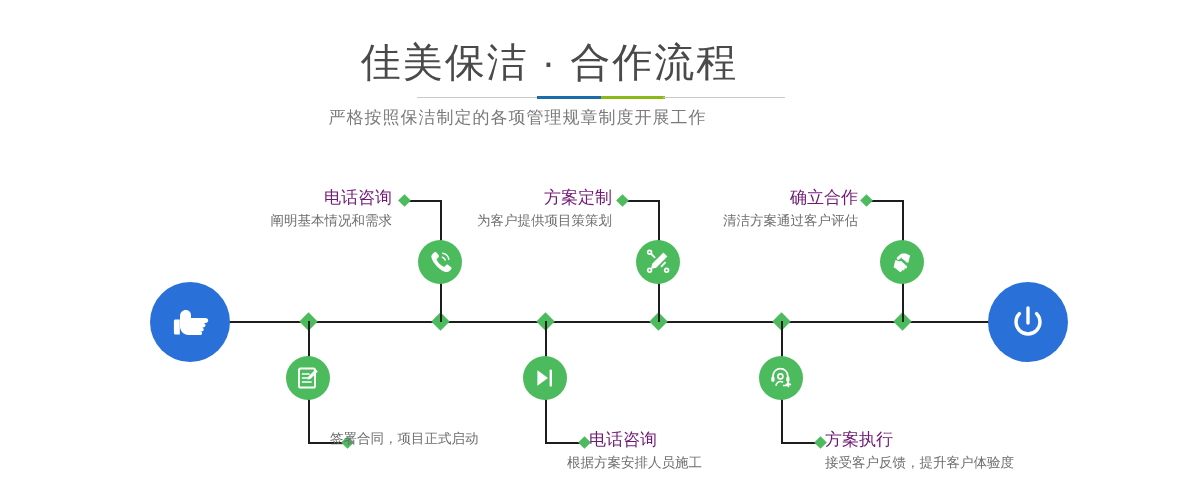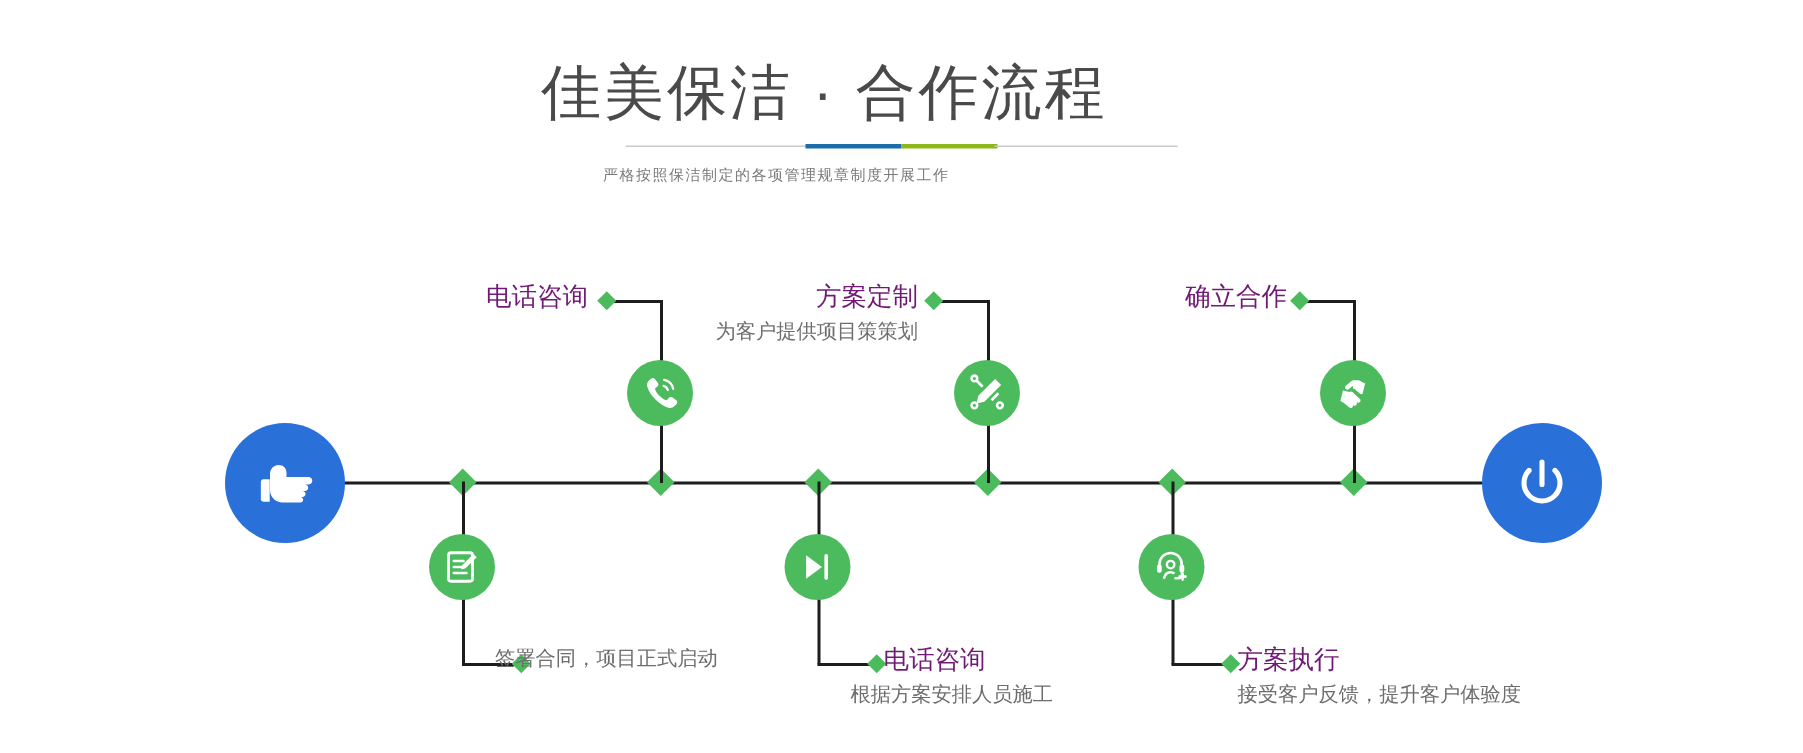--- a/index.html
+++ b/index.html
@@ -21,21 +21,21 @@
   }
   .rule{position:absolute;left:417px;top:96px;width:368px;height:3px;}
   .rule .seg{position:absolute;top:1px;height:1px;background:#c9c9c9;}
   .rule .seg.l{left:0;width:122px;}
   .rule .seg.r{left:246px;width:122px;}
   .rule .accent{position:absolute;top:0;height:3px;}
   .rule .accent.blue{left:120px;width:64px;background:#1b6cab;}
   .rule .accent.green{left:184px;width:64px;background:#8cb917;}
   .subtitle{
     position:absolute;left:0;top:106px;width:1035px;
-    font-size:10px;line-height:24px;color:#7a7a7a;letter-spacing:1px;
+    font-size:17px;line-height:24px;color:#7a7a7a;letter-spacing:1px;
   }
 
   
   .axis{position:absolute;left:190px;top:321px;width:840px;height:2px;background:#1d1d1d;}
 
   .endcap{
     position:absolute;width:80px;height:80px;border-radius:50%;
     background:#2970d9;display:flex;align-items:center;justify-content:center;
   }
   .endcap.start{left:150px;top:282px;}
@@ -109,20 +109,21 @@
     <span>
       <svg width="26" height="26" viewBox="0 0 26 26">
         <path fill="#ffffff" d="M7.2 3.4c.7-.7 1.8-.6 2.4.2l2 2.7c.5.7.4 1.7-.3 2.3l-1.3 1.1c-.3.3-.4.7-.2 1.1.6 1.4 1.6 2.9 2.8 4.1 1.2 1.2 2.7 2.2 4.1 2.8.4.2.8.1 1.1-.2l1.1-1.3c.6-.7 1.6-.8 2.3-.3l2.7 2c.8.6.9 1.7.2 2.4l-1.6 1.6c-1 1-2.5 1.4-3.9 1-3-.9-6-2.9-8.6-5.5C7.4 14.8 5.4 11.8 4.5 8.8c-.4-1.4 0-2.9 1-3.9l1.7-1.5z"></path>
         <path fill="none" stroke="#ffffff" stroke-width="1.5" stroke-linecap="round" d="M15.8 4.2a7.6 7.6 0 0 1 6 6"></path>
         <path fill="none" stroke="#ffffff" stroke-width="1.5" stroke-linecap="round" d="M15.4 8.2a4 4 0 0 1 2.8 2.8"></path>
       </svg>
     </span>
   </div>
   <div class="label up" style="left:130px;top:186px;width:262px;">
     <div class="lt">电话咨询</div>
+    <div class="ls">阐明基本情况和需求</div>
   </div>
 
   <div class="diamond" style="left:302px;top:315px;"></div>
   <div class="vline" style="left:308px;top:321px;height:122px;"></div>
   <div class="hline" style="left:308px;top:442px;width:38px;"></div>
   <div class="tip" style="left:343px;top:438px;"></div>
   <div class="node" style="left:286px;top:356px;">
     <span>
       <svg width="26" height="26" viewBox="0 0 26 26">
         <rect x="4" y="3.5" width="16" height="19" rx="1.6" fill="none" stroke="#ffffff" stroke-width="1.9"></rect>
@@ -181,20 +182,21 @@
   <div class="node" style="left:880px;top:240px;">
     <span>
       <svg width="26" height="26" viewBox="0 0 26 26">
         <path fill="#ffffff" d="M12.9 8.2l-2.6 2.2c-.7.6-1.7.5-2.3-.2-.5-.6-.4-1.5.2-2l3.6-3.1c.4-.4 1-.6 1.6-.6h3.4l4.3 2.1-1.8 7.2-1.6-.3-3.6-3.2a1.2 1.2 0 0 0-1.2-.1z"></path>
         <path fill="#ffffff" d="M10.6 12.4c.5-.5 1.4-.5 2 0l4.9 4.4c.7.6.7 1.6.1 2.2-.5.6-1.4.7-2 .2l-.7-.6.3.3c.6.6.6 1.5 0 2.1-.6.6-1.5.6-2.1.1l-.6-.5.1.1c.5.6.5 1.4-.1 1.9-.5.5-1.3.5-1.9.1l-3.9-3.2-2.1-1.2 1.7-7 1.6.3 2.7 .8z"></path>
       </svg>
     </span>
   </div>
   <div class="label up" style="left:596px;top:186px;width:262px;">
     <div class="lt">确立合作</div>
+    <div class="ls">清洁方案通过客户评估</div>
   </div>
 
   <div class="diamond" style="left:775px;top:315px;"></div>
   <div class="vline" style="left:781px;top:321px;height:122px;"></div>
   <div class="hline" style="left:781px;top:442px;width:38px;"></div>
   <div class="tip" style="left:816px;top:438px;"></div>
   <div class="node" style="left:759px;top:356px;">
     <span>
       <svg width="26" height="26" viewBox="0 0 26 26">
         <path fill="none" stroke="#ffffff" stroke-width="1.7" d="M5 12.2V11a7.4 7.4 0 0 1 14.8 0v1.2"></path>

